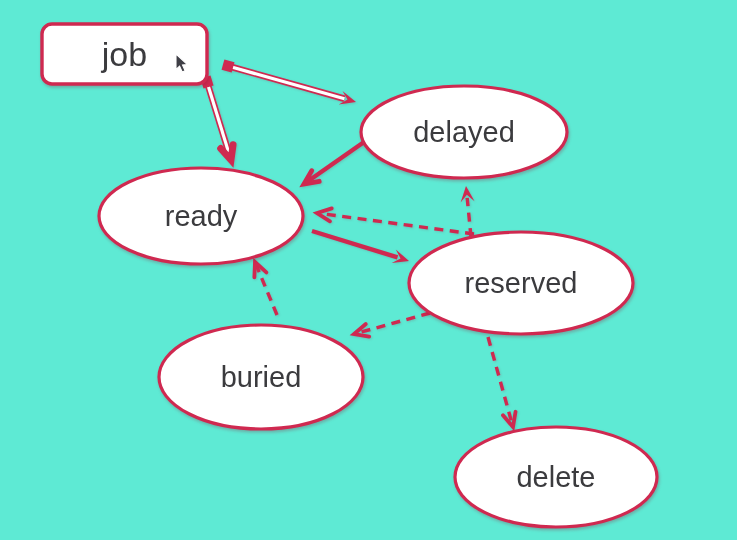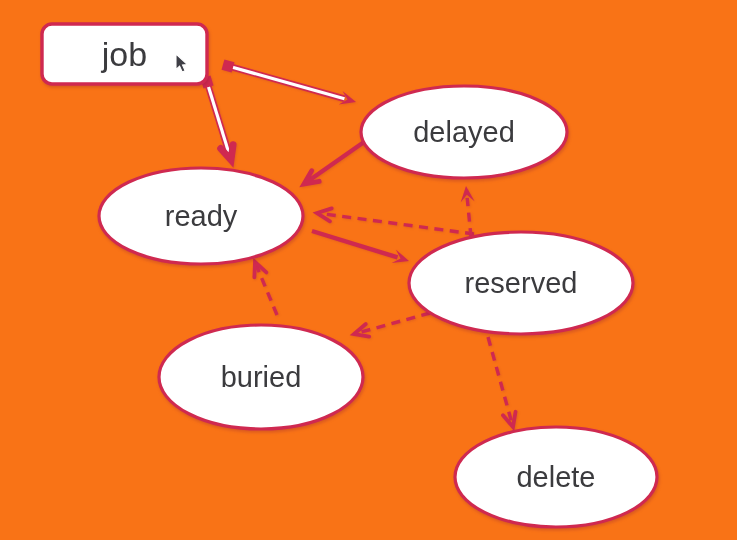--- a/index.html
+++ b/index.html
@@ -1,17 +1,17 @@
 <!DOCTYPE html>
 <html><head>
 <meta charset="utf-8">
 <style>
   html,body{margin:0;padding:0;background:#ffffff;}
   .stage{
-    position:relative;width:737px;height:540px;background:#f97316;
+    position:relative;width:737px;height:540px;background:#5eead4;
     font-family:"Liberation Sans","DejaVu Sans",sans-serif;overflow:hidden;
   }
   svg{position:absolute;left:0;top:0;}
   .node-shape{filter:drop-shadow(1px 2px 1.5px rgba(140,25,55,.28));}
   .edge{filter:drop-shadow(1px 1.5px 1px rgba(140,25,55,.18));}
   .node-label{user-select:none;}
 </style>
 </head>
 <body>
 

